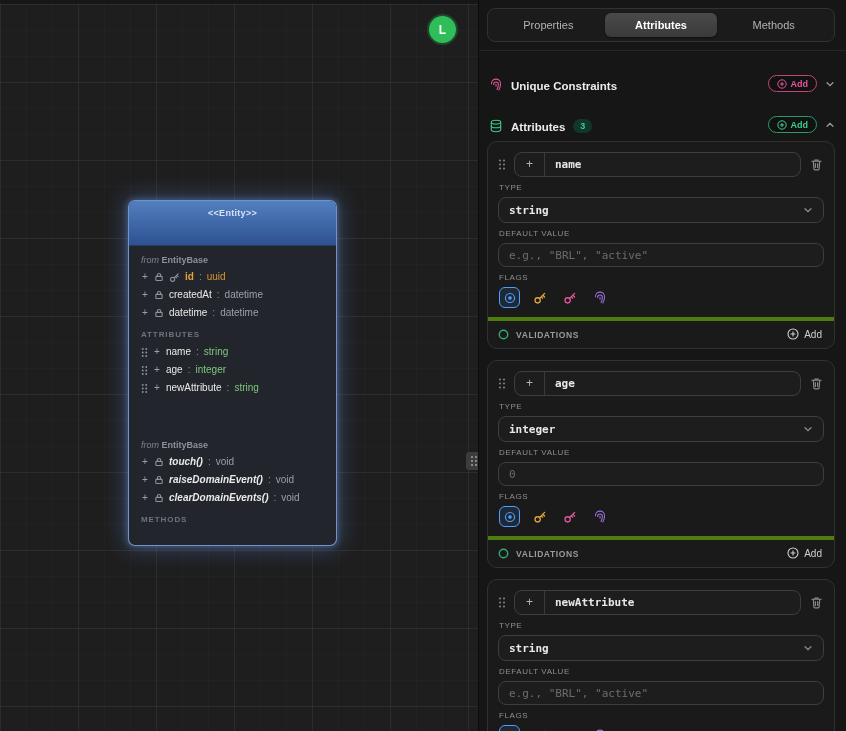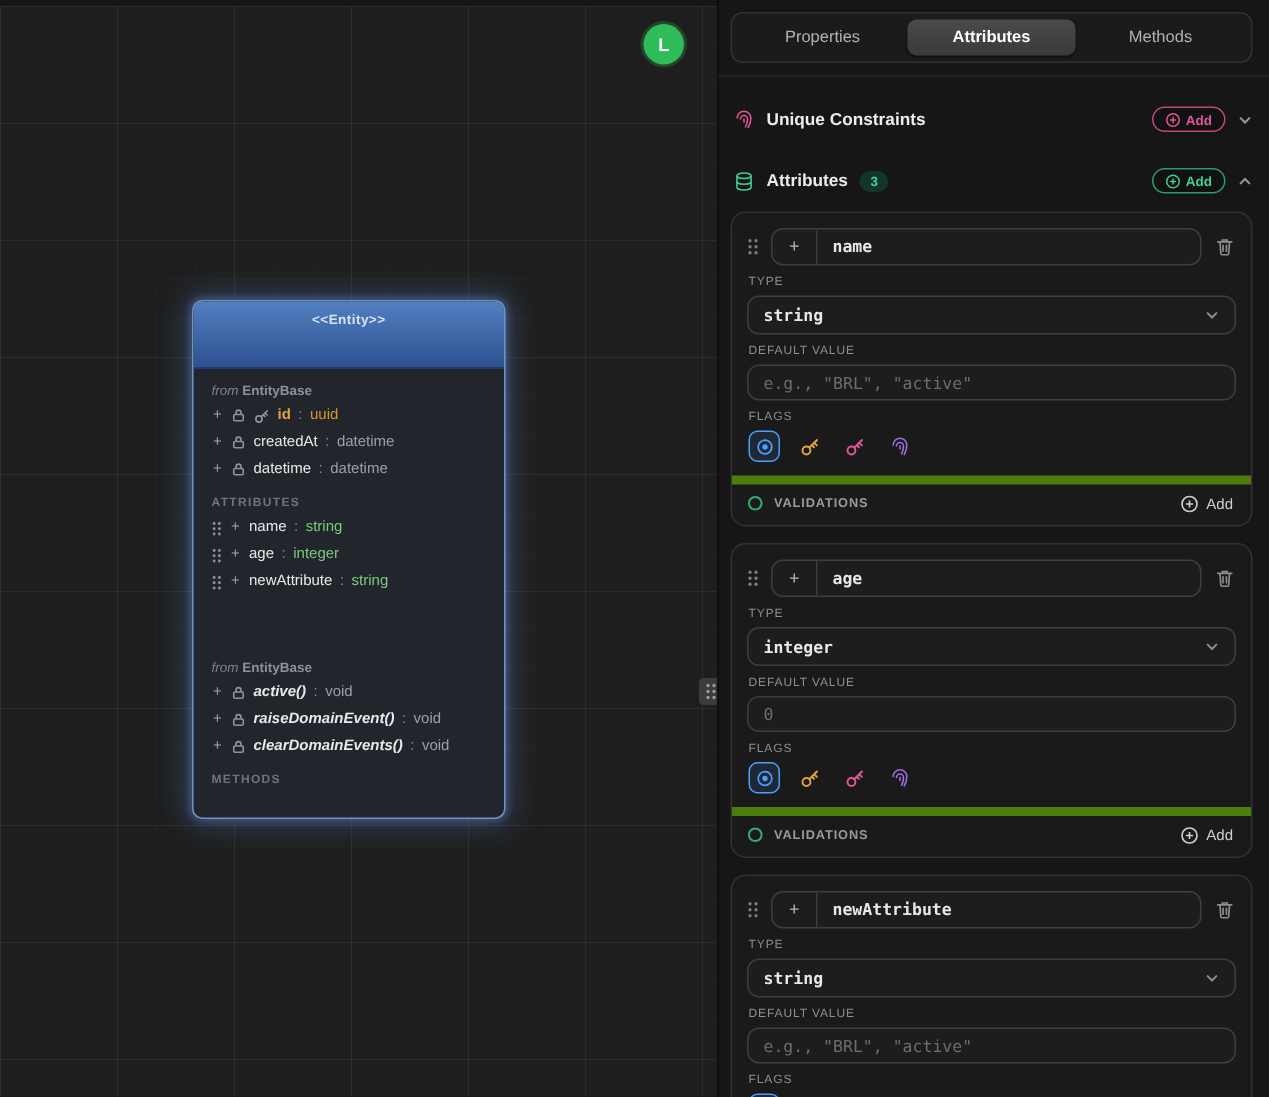--- a/index.html
+++ b/index.html
@@ -53,21 +53,21 @@
   .panel{position:absolute;left:478px;top:0;width:368px;height:731px;background:#161616;
     border-left:1px solid #0b0b0b;padding:8px 11px 0 8px}
   .tabbar{display:flex;align-items:center;height:34px;border:1px solid #323232;
     border-radius:8px;background:#1b1b1b;padding:4px}
   .tab{flex:1;height:24px;display:flex;align-items:center;justify-content:center;
     font-size:11px;color:#b3b3b3;border-radius:6px;cursor:default}
   .tab.active{background:linear-gradient(#4a4a4a,#3a3a3a);color:#fff;font-weight:bold;
     box-shadow:0 1px 2px rgba(0,0,0,.5)}
   .hdivider{height:1px;background:#262626;margin:8px -11px 5px -8px}
 
-  .sect-row{display:flex;align-items:center;height:25px;margin:16px 0 1px 2px}
+  .sect-row{display:flex;align-items:flex-end;height:25px;margin:16px 0 1px 2px}
   .sect-row .s-ic{display:inline-flex;margin-right:8px}
   .sect-title{font-size:11.5px;font-weight:bold;color:#ececec}
   .count-badge{margin-left:8px;font-size:9px;font-weight:bold;color:#3ecf8e;
     background:#12372a;border-radius:8px;padding:2px 7px}
   .sect-right{margin-left:auto;display:flex;align-items:center;gap:8px}
   .pill-add{display:inline-flex;align-items:center;gap:4px;height:17px;padding:0 8px;
     border-radius:9px;font-size:9px;font-weight:bold;background:rgba(0,0,0,.2)}
   .pill-add.pink{border:1px solid #c2467e;color:#e0569a}
   .pill-add.green{border:1px solid #2a9c64;color:#3ecf8e}
   .chev{color:#9a9a9a;display:inline-flex}
@@ -87,21 +87,21 @@
   .select{display:flex;align-items:center;height:26px;border:1px solid #3e3e3e;border-radius:8px;
     background:#1d1d1d;padding:0 10px;font-size:11px;font-weight:bold;color:#e8e8e8}
   .select .chev{margin-left:auto;color:#8d8d8d}
   .text-input{width:100%;height:24px;border:1px solid #3e3e3e;border-radius:8px;background:#1d1d1d;
     color:#e8e8e8;font-size:11px;padding:0 10px;outline:none;font-family:"DejaVu Sans Mono",monospace}
   .text-input::placeholder{color:#6d6d6d}
   .flags-row{display:flex;align-items:center;gap:9px;margin:2px 0 9px 1px}
   .flag{width:21px;height:21px;display:flex;align-items:center;justify-content:center;border-radius:6px}
   .flag.sel{border:1px solid #4d9fff;background:rgba(77,159,255,.12)}
   .f-blue{color:#4d9fff}.f-amber{color:#e2a33c}.f-pink{color:#e0569a}.f-purple{color:#9d6fe0}
-  .valid-row{display:flex;align-items:flex-start;border-top:6px solid #4d7c0f;margin:0 -10px;
+  .valid-row{display:flex;align-items:flex-end;border-top:4px solid #4d7c0f;margin:0 -10px;
     padding:7px 12px 8px 10px}
   .valid-ic{color:#2fae6f;display:inline-flex;margin-right:7px}
   .valid-label{font-size:8.5px;font-weight:bold;letter-spacing:.6px;color:#9a9a9a}
   .valid-add{margin-left:auto;display:flex;align-items:center;gap:5px;color:#cfcfcf;font-size:10px}
   svg{display:block}
 </style>
 </head>
 <body>
 
 <div class="canvas">
@@ -225,21 +225,21 @@
       </div>
 
       <div class="erow">
         <span class="vis">+</span>
         <span class="ic">
           <svg width="10" height="10" viewBox="0 0 12 12" fill="none" stroke="currentColor" stroke-width="1.3">
               <rect x="2.2" y="5.2" width="7.6" height="5" rx="1"></rect>
               <path d="M4 5.2V3.7a2 2 0 0 1 4 0v1.5"></path>
             </svg>
         </span>
-        <span class="n-method">active()</span>
+        <span class="n-method">touch()</span>
           <span class="colon">:</span>
         <span class="t-gray">void</span>
       </div>
 
       <div class="erow">
         <span class="vis">+</span>
         <span class="ic">
           <svg width="10" height="10" viewBox="0 0 12 12" fill="none" stroke="currentColor" stroke-width="1.3">
               <rect x="2.2" y="5.2" width="7.6" height="5" rx="1"></rect>
               <path d="M4 5.2V3.7a2 2 0 0 1 4 0v1.5"></path>

